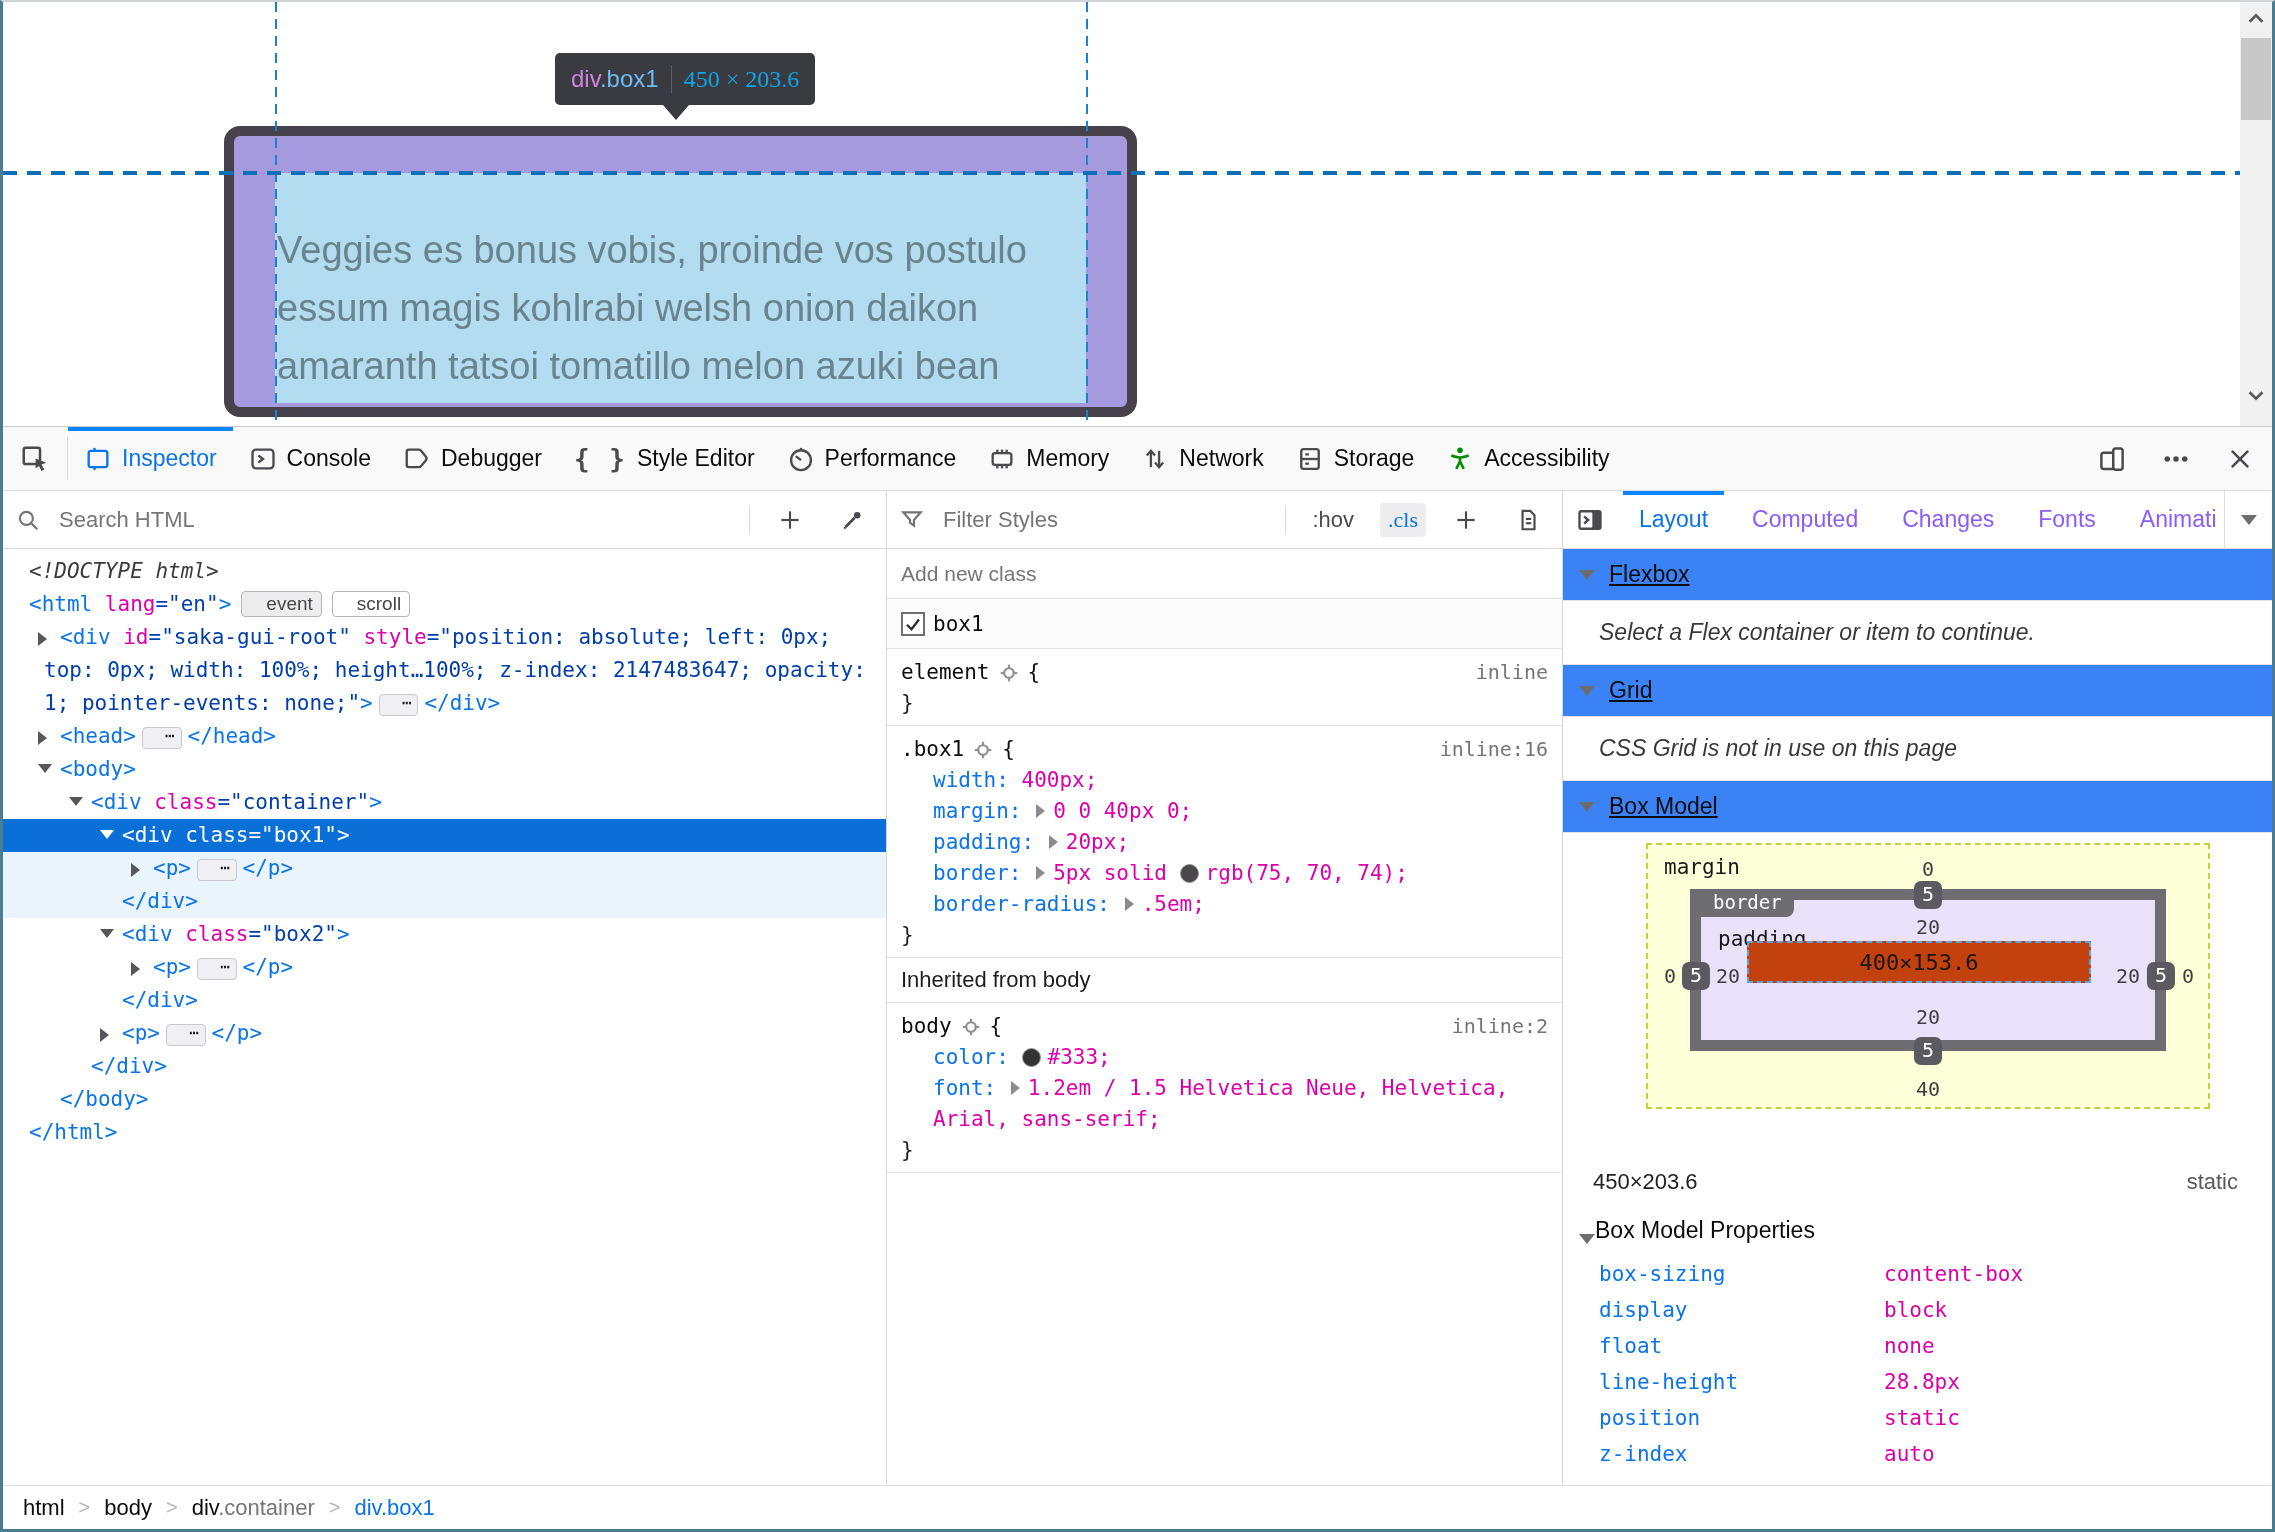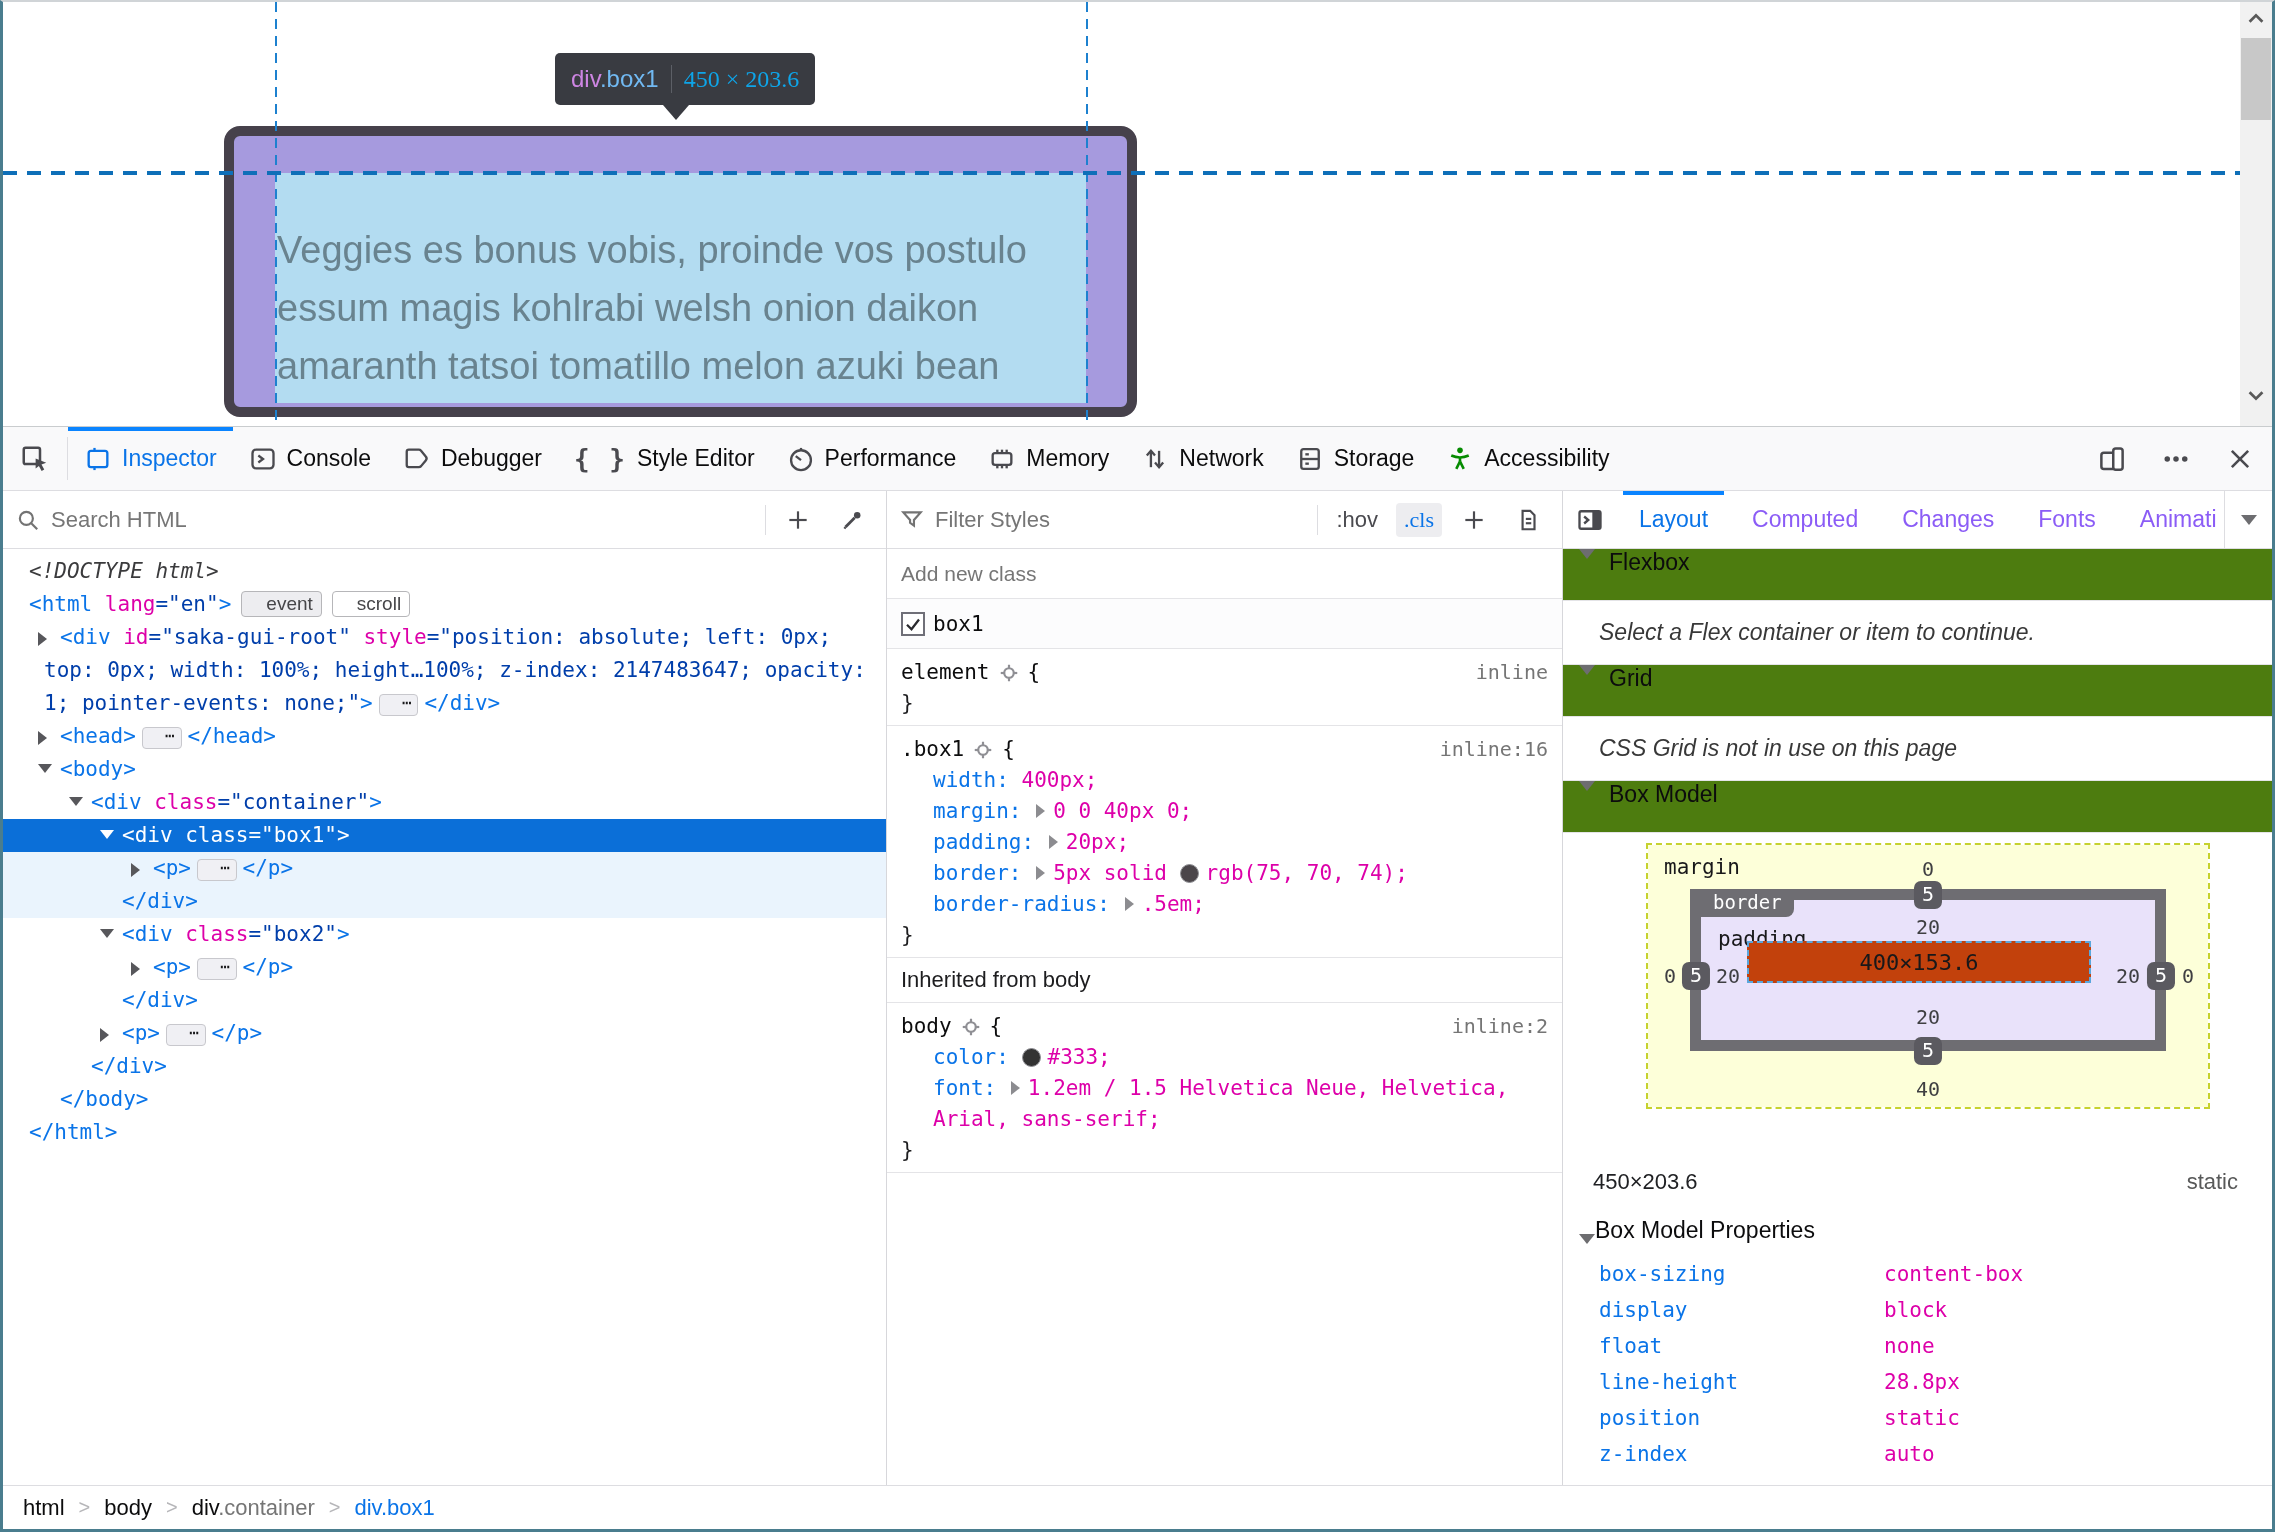--- a/index.html
+++ b/index.html
@@ -46,21 +46,21 @@
   .dt-spacer { flex:1; }
   .brace-icon { font-family:"DejaVu Sans Mono",monospace; font-weight:bold; font-size:26px; color:#4a4a4f; letter-spacing:2px; }
   .a11y svg { stroke:#058b00; }
   .a11y svg .fill { fill:#058b00; }
   
   .dt-main { flex:1; display:flex; min-height:0; }
   .panel { display:flex; flex-direction:column; min-width:0; }
   .panel-markup { width:884px; border-right:1px solid #d7d7db; }
   .panel-rules { width:676px; border-right:1px solid #d7d7db; }
   .panel-layout { flex:1; }
-  .panel-toolbar { height:58px; flex:0 0 auto; border-bottom:1px solid #dddde1; display:flex; align-items:center; padding:0 12px; gap:10px; background:#fff; }
+  .panel-toolbar { height:58px; flex:0 0 auto; border-bottom:1px solid #dddde1; display:flex; align-items:center; padding:0 12px; gap:18px; background:#fff; }
   .panel-toolbar input { border:none; outline:none; flex:1; font-size:22px; font-family:"Liberation Sans",sans-serif; color:#0c0c0d; min-width:0; }
   .panel-toolbar input::placeholder { color:#767676; }
   .icon-btn { display:flex; align-items:center; justify-content:center; width:44px; height:44px; flex:0 0 auto; }
   .mini-sep { width:1px; height:30px; background:#dddde1; flex:0 0 auto; }
   .txt-btn { font-size:22px; color:#4a4a4f; padding:4px 8px; border-radius:4px; flex:0 0 auto; }
   .txt-btn.on { color:#0a74e8; background:#ededf0;font-family:Liberation Serif, serif; }
   
   .mk-body { flex:1; overflow:hidden; padding-top:6px; font-family:"DejaVu Sans Mono",monospace; font-size:21px; line-height:33px; }
   .mk-row { position:relative; padding-right:10px; }
   .mk-row.sel { background:#0b6fd8; }
@@ -99,21 +99,21 @@
   .rl-inherited { padding:9px 14px; font-family:"Liberation Sans",sans-serif; font-size:22px; color:#1d1d1f; border-bottom:1px solid #e4e4e7; }
   .crosshair { margin:0 8px; flex:0 0 auto; }
   
   .ly-tabs { height:58px; border-bottom:1px solid #dddde1; display:flex; align-items:stretch; background:#fff; }
   .ly-tab { display:flex; align-items:center; padding:0 22px; position:relative; font-size:23px; color:#8b5cf6; white-space:nowrap; }
   .ly-tab.active { color:#0a74e8; }
   .ly-tab.active::before { content:""; position:absolute; left:6px; right:6px; top:0; height:4px; background:#0a84ff; }
   .ly-tab.clip { overflow:hidden; max-width:128px; padding-right:0; }
   .ly-overflow { margin-left:auto; width:48px; border-left:1px solid #dddde1; display:flex; align-items:center; justify-content:center; }
   .ly-body { flex:1; overflow:hidden; }
-  .ly-sechead { height:52px; display:flex; gap:14px; padding:0 16px; border-bottom:1px solid #e4e4e7; background:#4d7c0f; font-size:23px; }
+  .ly-sechead { height:52px; display:flex; align-items:center; gap:14px; padding:0 16px; border-bottom:1px solid #e4e4e7; background:#3b82f6; font-size:23px;text-decoration:underline; }
   .twisty { width:0; height:0; border-left:8px solid transparent; border-right:8px solid transparent; border-top:10px solid #6d6d70; flex:0 0 auto; }
   .ly-msg { padding:18px 16px 18px 36px; font-size:23px; font-style:italic; color:#383838; border-bottom:1px solid #e4e4e7; }
   
   .bm-wrap { position:relative; height:322px; font-family:"DejaVu Sans Mono",monospace; color:#3f3f42; }
   .bm-margin { position:absolute; left:85px; top:12px; width:560px; height:262px; background:#fdffd9;
     outline:2px dashed #c6d22e; }
   .bm-border { position:absolute; left:42px; top:44px; right:42px; bottom:56px; border:11px solid #6e6d72; background:#e9e2fa; }
   .bm-content { position:absolute; left:46px; top:52px; width:340px; height:40px; background:#c2410c;
     border:2px dashed #5aa7dd; display:flex; align-items:center; justify-content:center; font-size:22px; color:#18181a; }
   .bm-label { position:absolute; font-size:21px; color:#18181a; }

